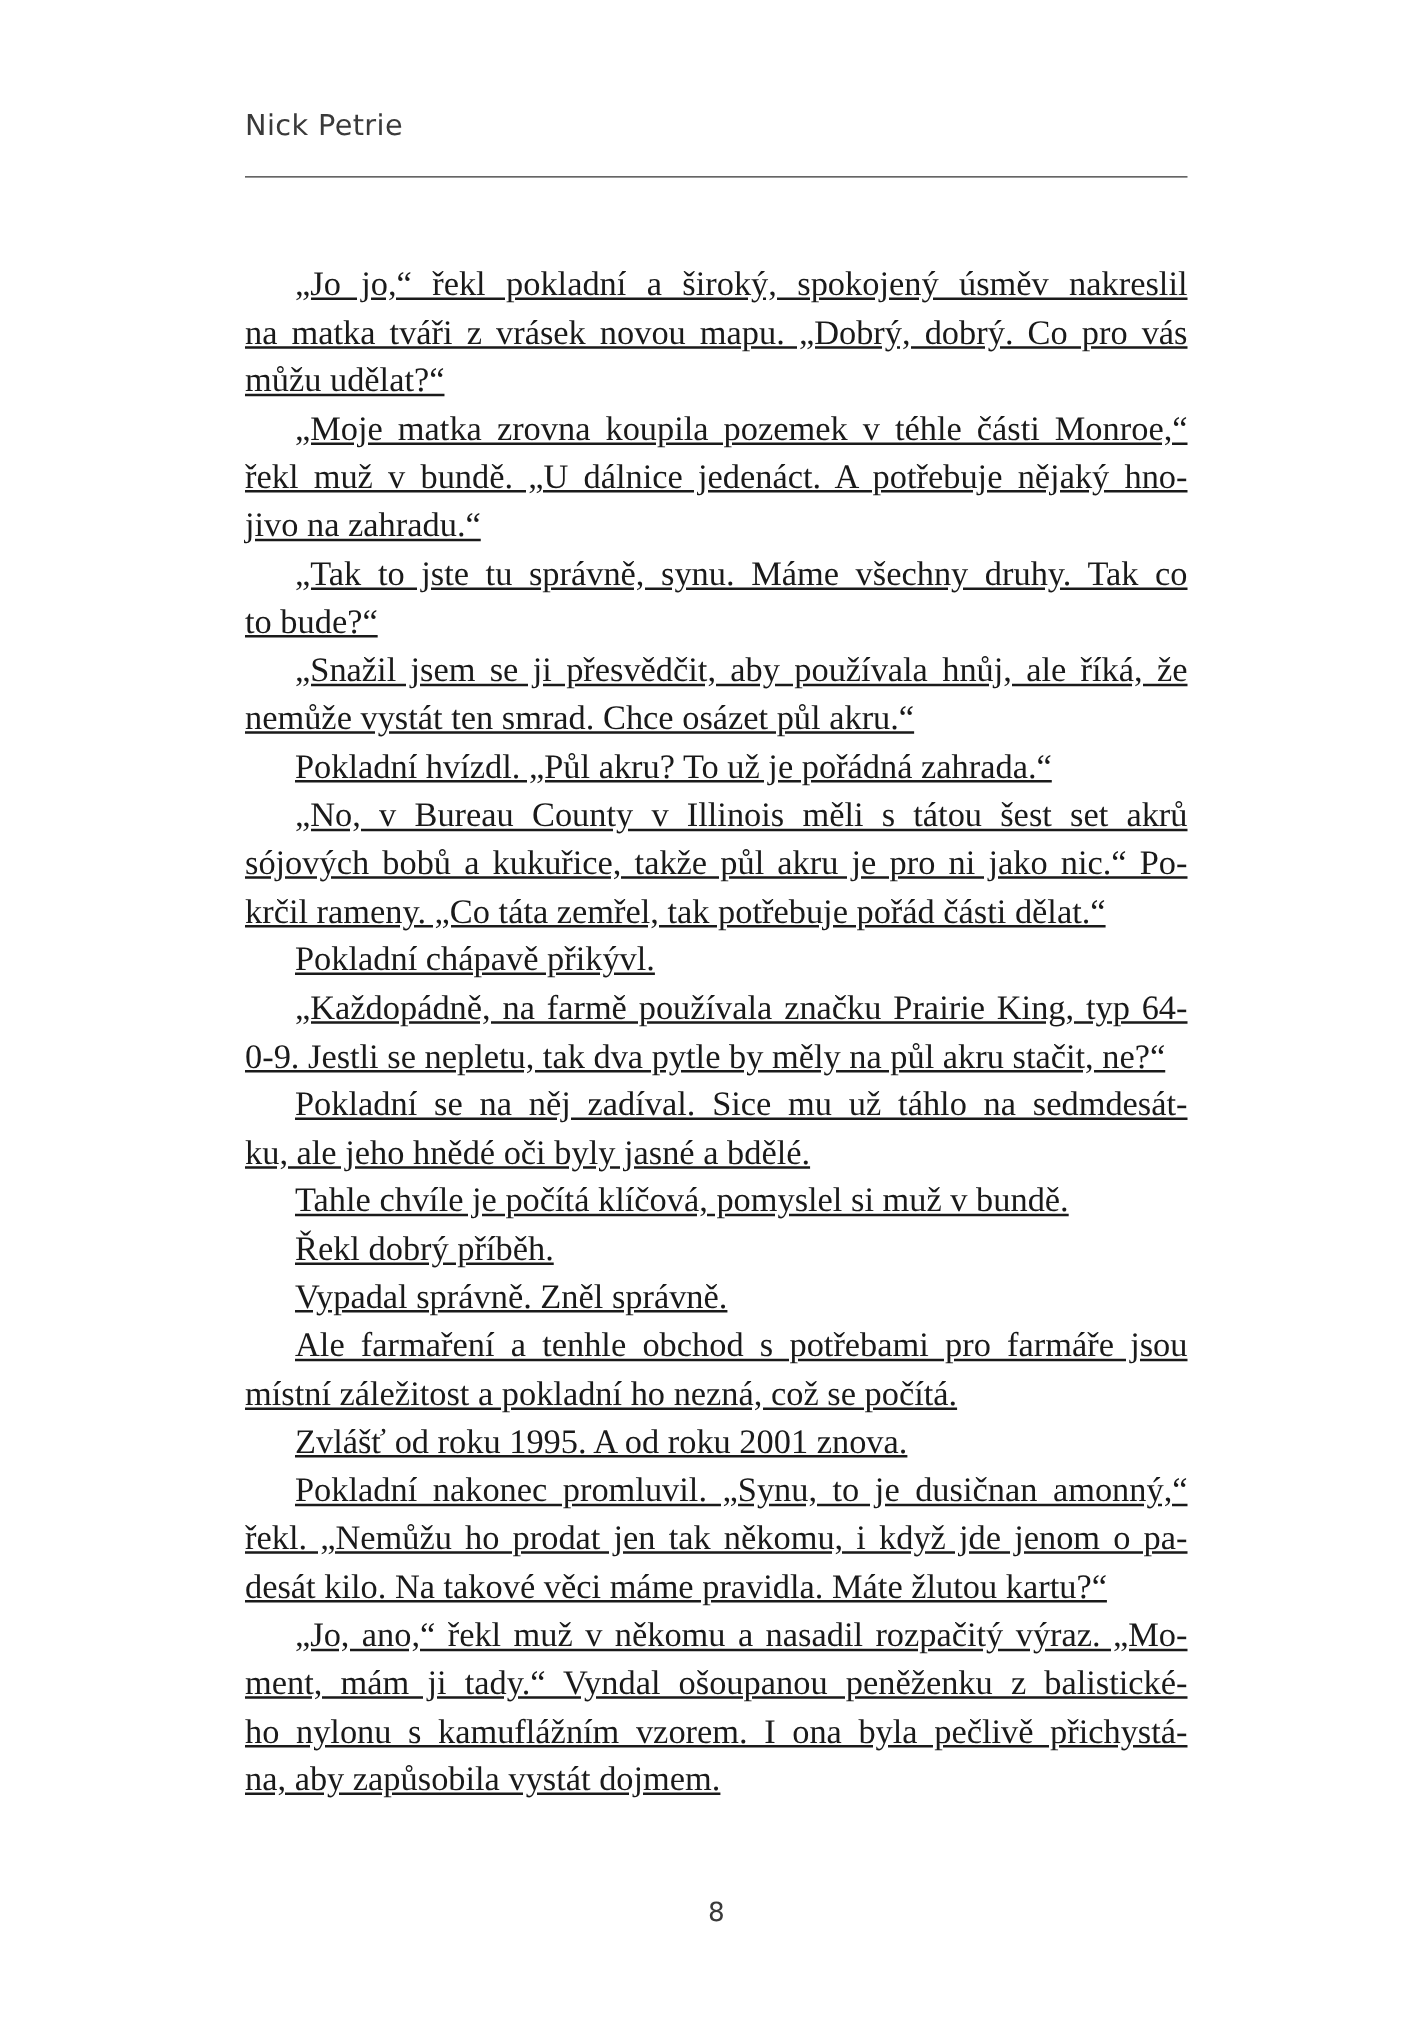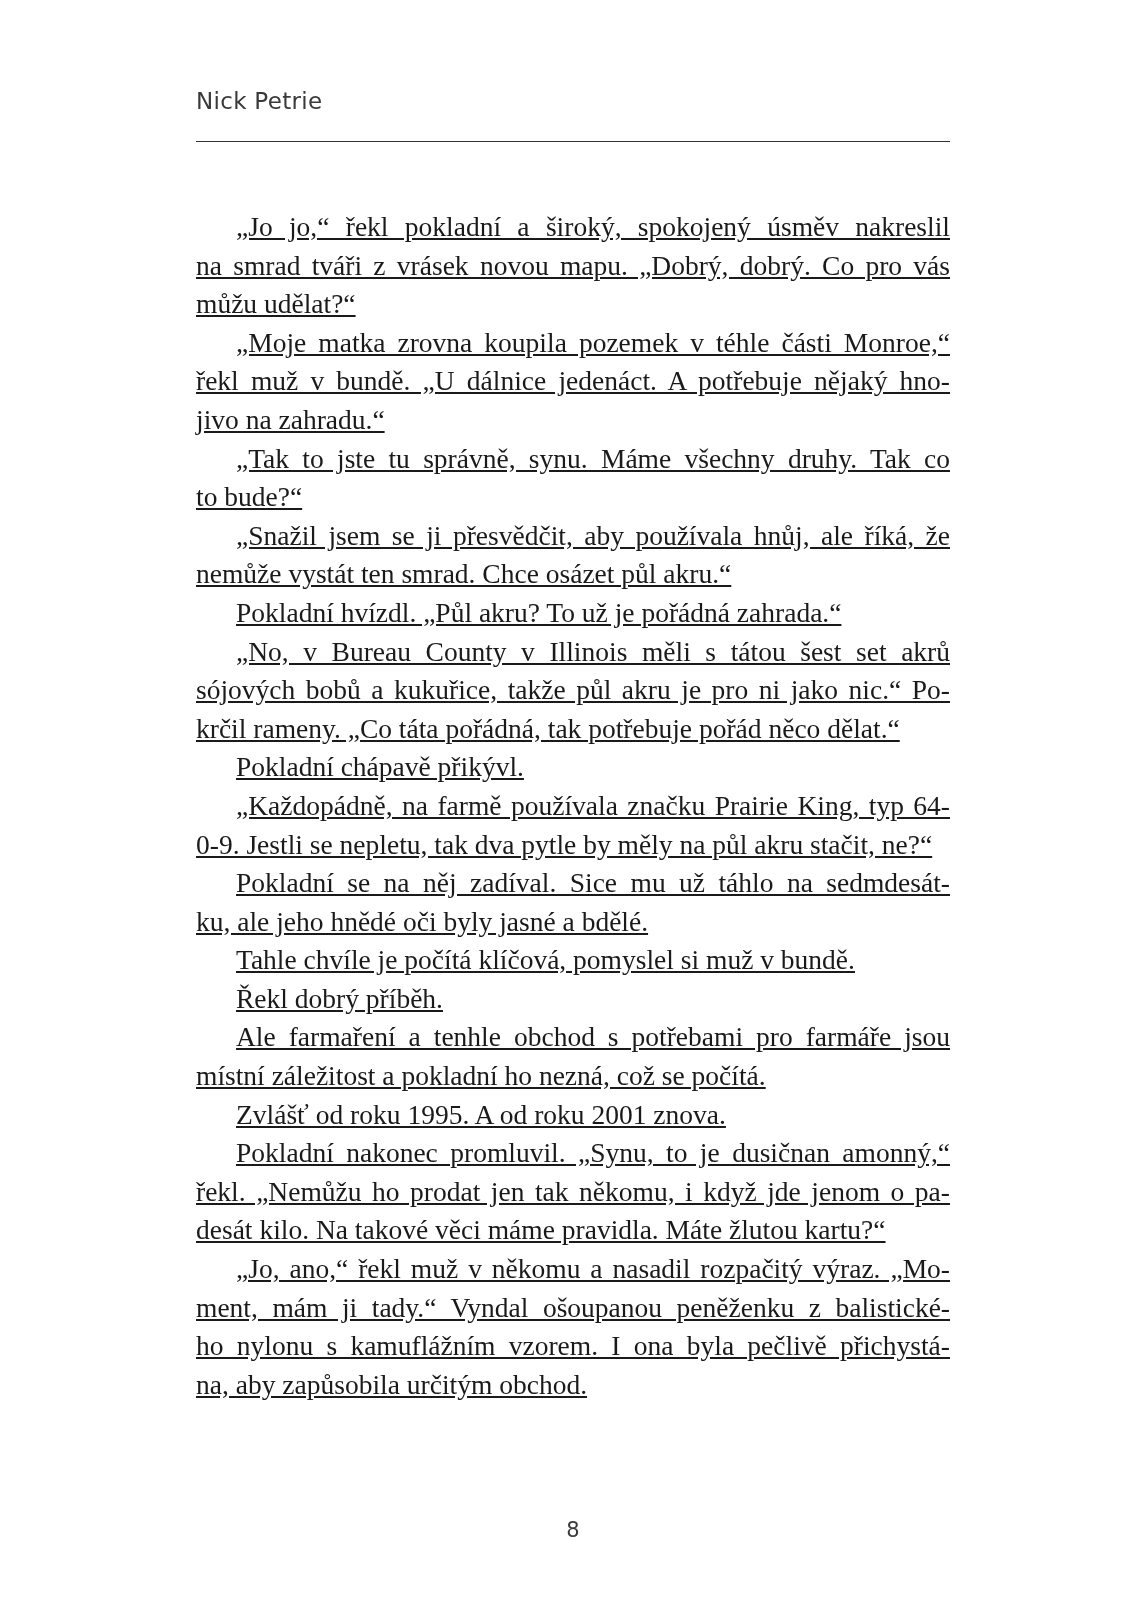--- a/index.html
+++ b/index.html
@@ -76,46 +76,47 @@
   </style>
 </head>
 <body>
 
 <div class="page">
   <div class="running-head">Nick Petrie</div>
   <div class="head-rule"></div>
 
   <div class="body-text" id="body-text">
       <div class="line indent">„Jo jo,“ řekl pokladní a široký, spokojený úsměv nakreslil</div>
-      <div class="line">na smrad tváři z vrásek novou mapu. „Dobrý, dobrý. Co pro vás</div>
+      <div class="line">na matka tváři z vrásek novou mapu. „Dobrý, dobrý. Co pro vás</div>
       <div class="line last">můžu udělat?“</div>
       <div class="line indent">„Moje matka zrovna koupila pozemek v téhle části Monroe,“</div>
       <div class="line">řekl muž v bundě. „U dálnice jedenáct. A potřebuje nějaký hno-</div>
       <div class="line last">jivo na zahradu.“</div>
       <div class="line indent">„Tak to jste tu správně, synu. Máme všechny druhy. Tak co</div>
       <div class="line last">to bude?“</div>
       <div class="line indent">„Snažil jsem se ji přesvědčit, aby používala hnůj, ale říká, že</div>
       <div class="line last">nemůže vystát ten smrad. Chce osázet půl akru.“</div>
       <div class="line indent last">Pokladní hvízdl. „Půl akru? To už je pořádná zahrada.“</div>
       <div class="line indent">„No, v Bureau County v Illinois měli s tátou šest set akrů</div>
       <div class="line">sójových bobů a kukuřice, takže půl akru je pro ni jako nic.“ Po-</div>
-      <div class="line last">krčil rameny. „Co táta pořádná, tak potřebuje pořád něco dělat.“</div>
+      <div class="line last">krčil rameny. „Co táta zemřel, tak potřebuje pořád části dělat.“</div>
       <div class="line indent last">Pokladní chápavě přikývl.</div>
       <div class="line indent">„Každopádně, na farmě používala značku Prairie King, typ 64-</div>
       <div class="line last">0-9. Jestli se nepletu, tak dva pytle by měly na půl akru stačit, ne?“</div>
       <div class="line indent">Pokladní se na něj zadíval. Sice mu už táhlo na sedmdesát-</div>
       <div class="line last">ku, ale jeho hnědé oči byly jasné a bdělé.</div>
       <div class="line indent last">Tahle chvíle je počítá klíčová, pomyslel si muž v bundě.</div>
       <div class="line indent last">Řekl dobrý příběh.</div>
+      <div class="line indent last">Vypadal správně. Zněl správně.</div>
       <div class="line indent">Ale farmaření a tenhle obchod s potřebami pro farmáře jsou</div>
       <div class="line last">místní záležitost a pokladní ho nezná, což se počítá.</div>
       <div class="line indent last">Zvlášť od roku 1995. A od roku 2001 znova.</div>
       <div class="line indent">Pokladní nakonec promluvil. „Synu, to je dusičnan amonný,“</div>
       <div class="line">řekl. „Nemůžu ho prodat jen tak někomu, i když jde jenom o pa-</div>
       <div class="line last">desát kilo. Na takové věci máme pravidla. Máte žlutou kartu?“</div>
       <div class="line indent">„Jo, ano,“ řekl muž v někomu a nasadil rozpačitý výraz. „Mo-</div>
       <div class="line">ment, mám ji tady.“ Vyndal ošoupanou peněženku z balistické-</div>
       <div class="line">ho nylonu s kamuflážním vzorem. I ona byla pečlivě přichystá-</div>
-      <div class="line last">na, aby zapůsobila určitým obchod.</div>
+      <div class="line last">na, aby zapůsobila vystát dojmem.</div>
     </div>
 
   <div class="folio">8</div>
 </div>
 
 </body></html>

